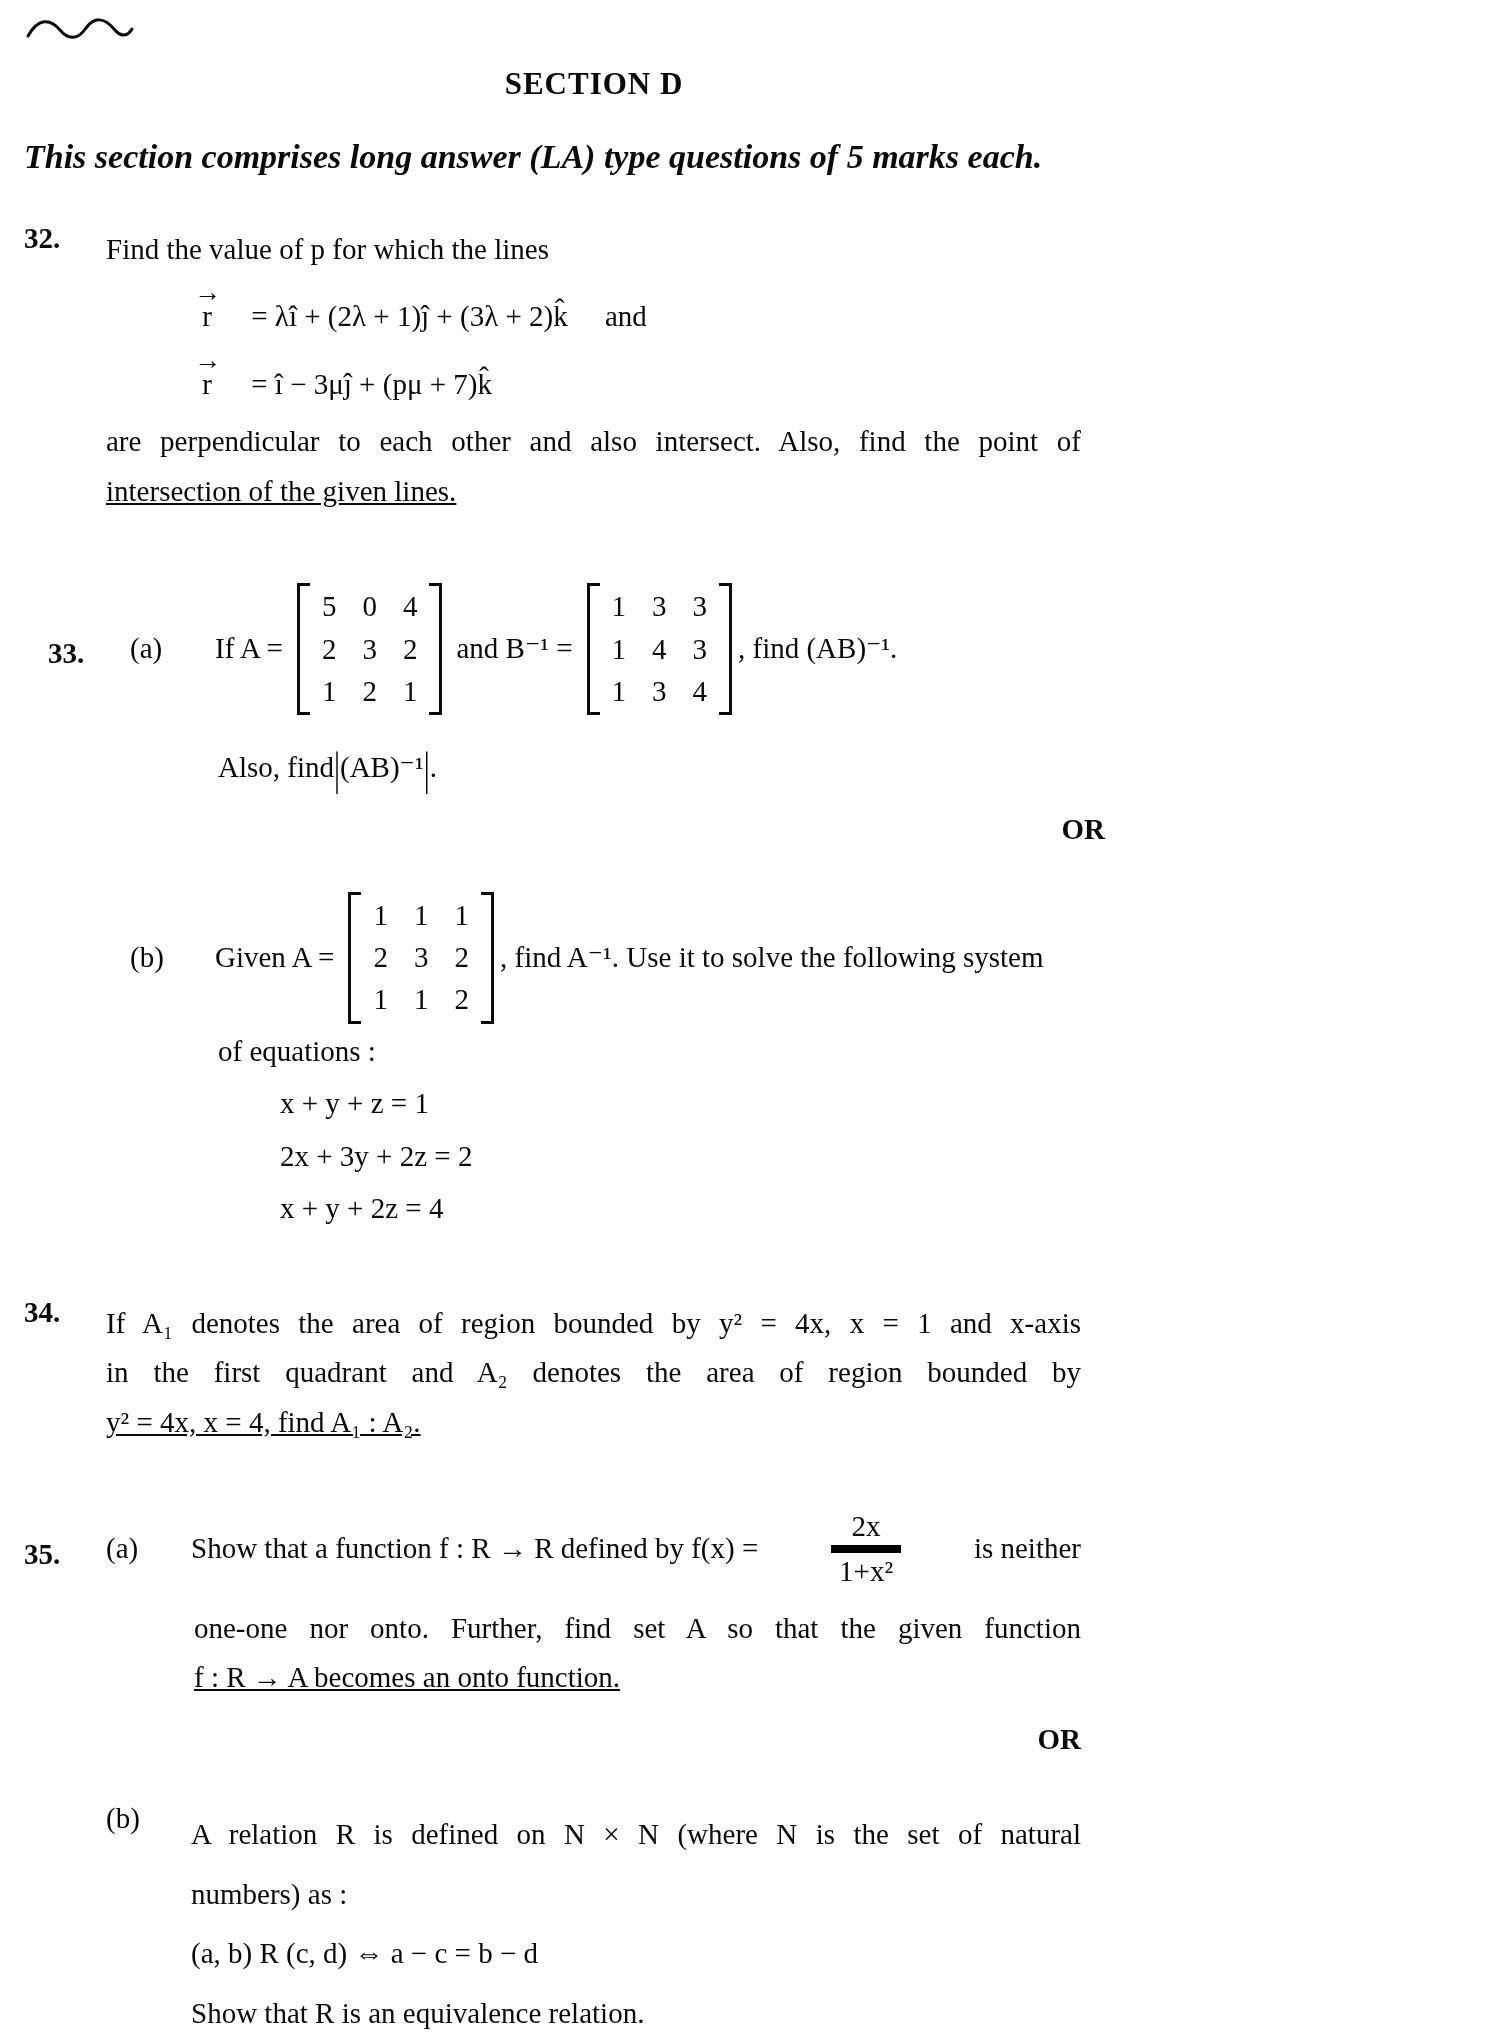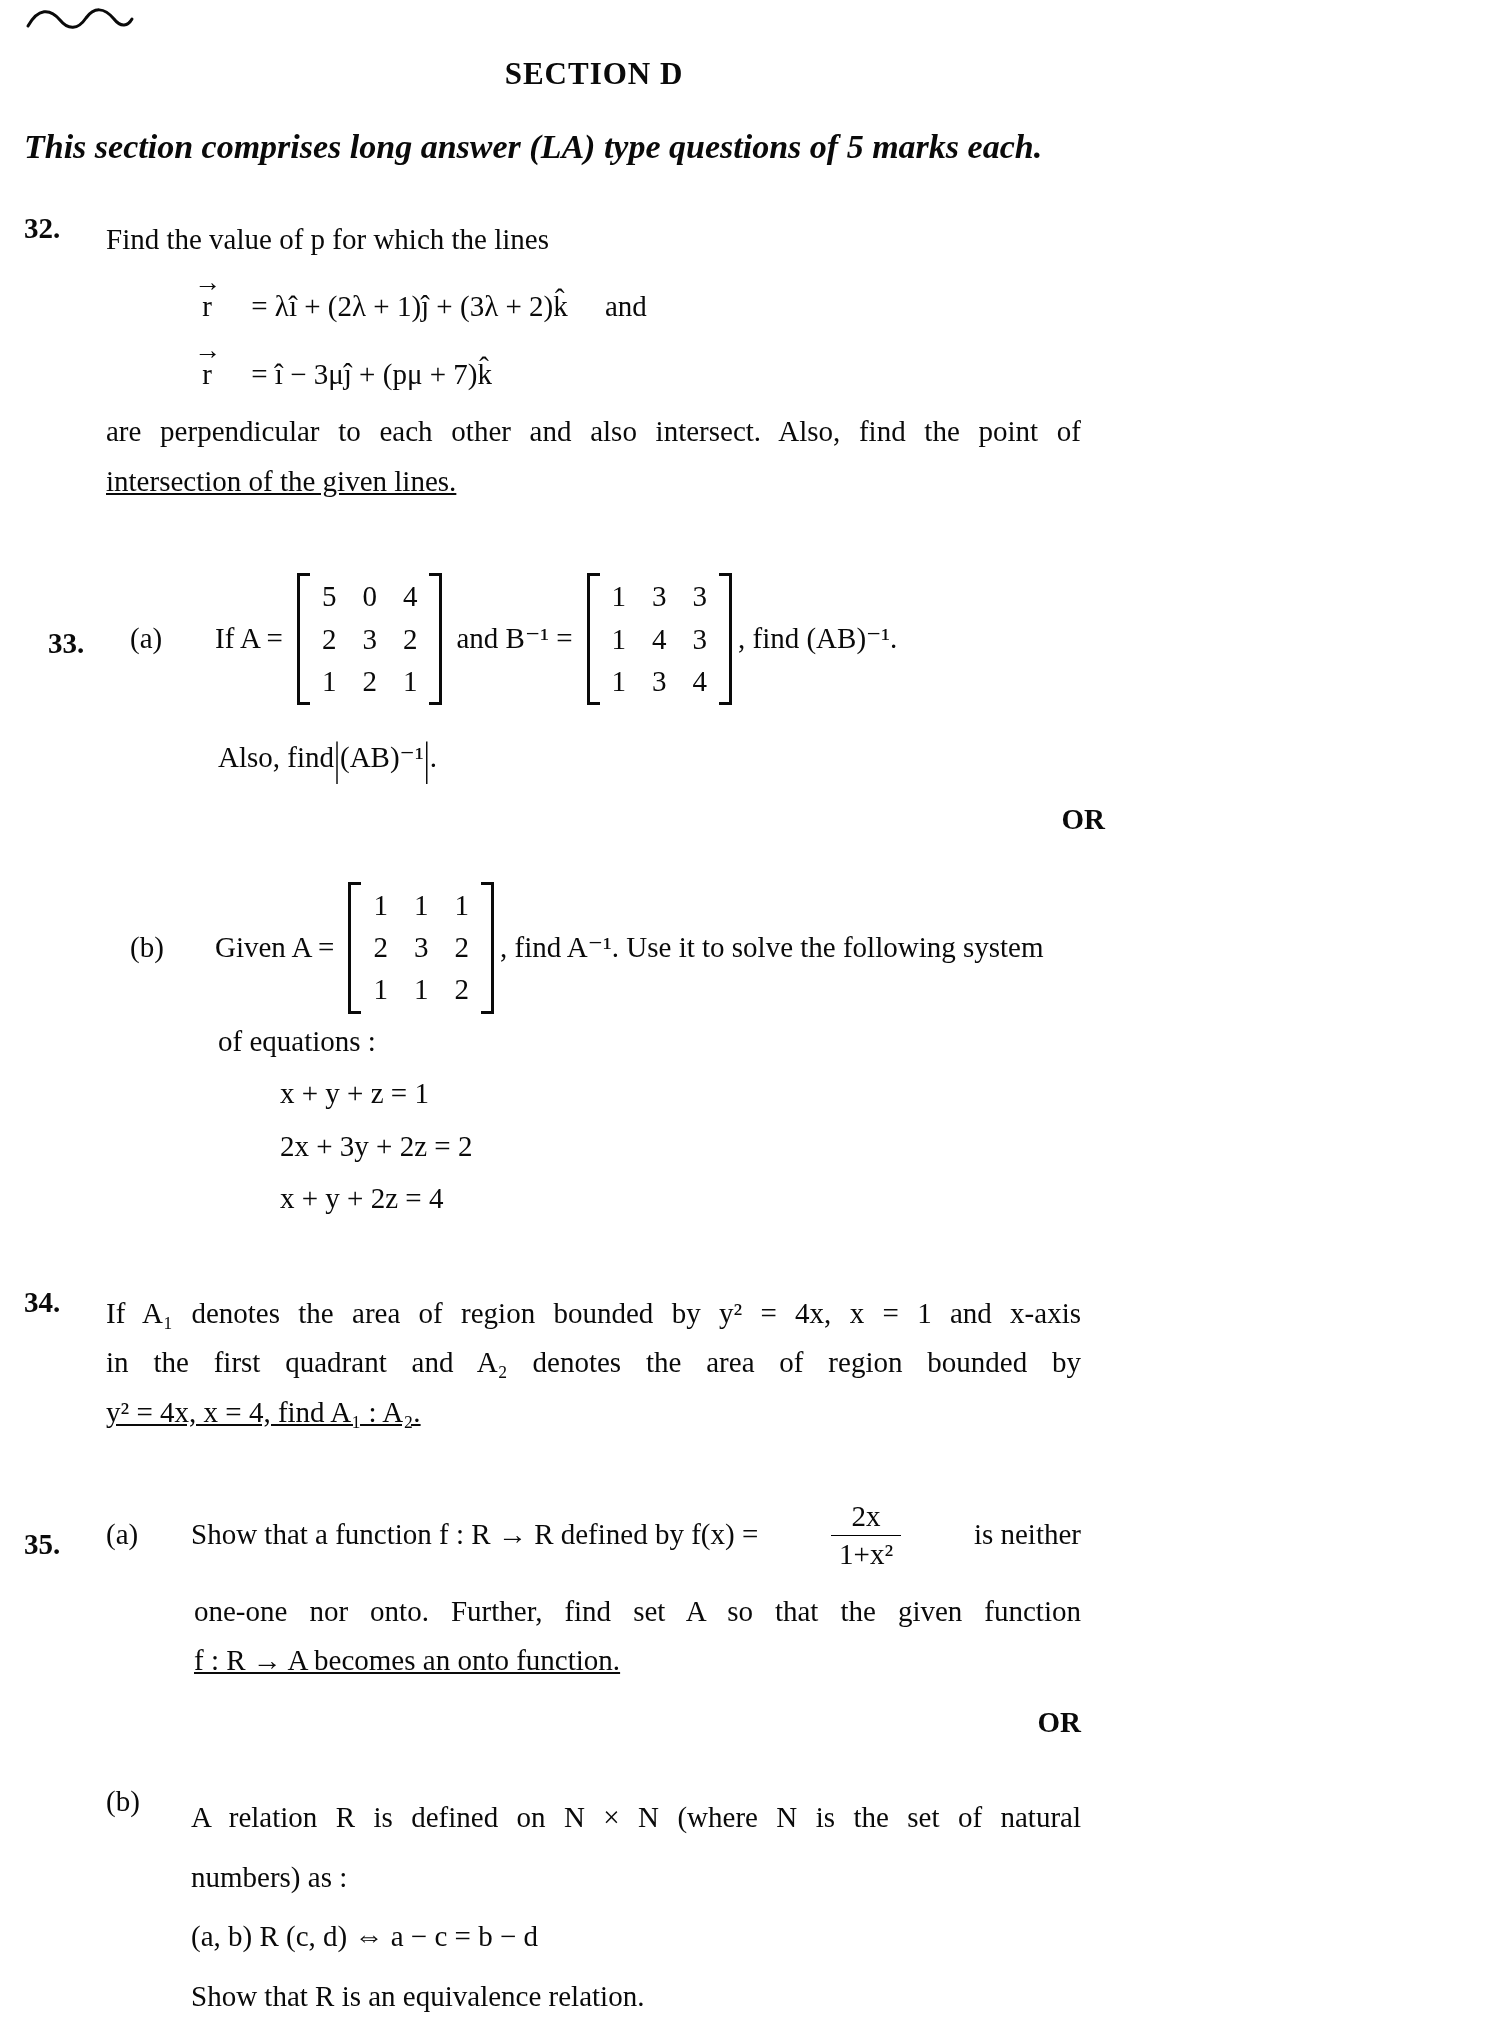--- a/index.html
+++ b/index.html
@@ -7,21 +7,21 @@
     width:1505px; height:2034px;
     background:#ffffff;
     font-family:"Liberation Serif","DejaVu Serif",serif;
     color:#0a0a0a;
     font-size:29px;
     -webkit-font-smoothing:antialiased;
   }
   .page {
     width:1505px; height:2012px;
     box-sizing:border-box;
-    padding:4px 34px 24px 24px;
+    padding:14px 34px 24px 24px;
     display:flex; flex-direction:column;
     background:#fff;
   }
   .content { width:1140px; }
 
   .squiggle { height:34px; }
 
   .section-title {
     text-align:center;
     font-size:31px;
@@ -88,21 +88,21 @@
   .mt18 { margin-top:18px; }
   .mt36 { margin-top:36px; }
 
   .sys { margin-left:150px; margin-top:4px; }
   .sys > div { margin:9px 0; }
 
   
   .fracrow { display:flex; align-items:center; justify-content:space-between; flex:1; }
   .frac { display:inline-block; text-align:center; vertical-align:middle; line-height:1.25; }
   .frac-num { display:block; padding:0 8px; }
-  .frac-den { display:block; border-top:1px solid #000000; padding:0 8px; }
+  .frac-den { display:block; border-top:8px solid #000000; padding:0 8px; }
 
   .spread > div { margin:16px 0; }
   .relation { margin:18px 0 18px 85px; }
 </style>
 </head>
 <body>
 
 <div class="page">
   <div class="content">
 

